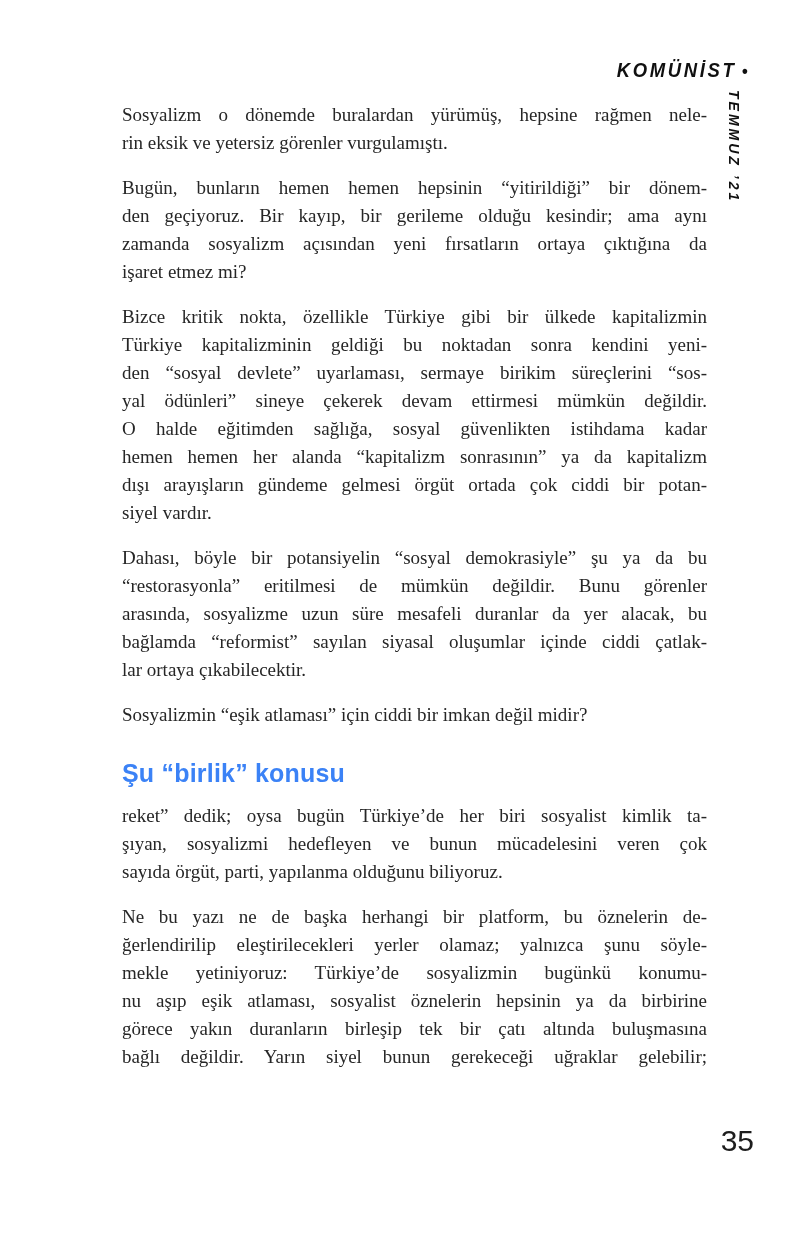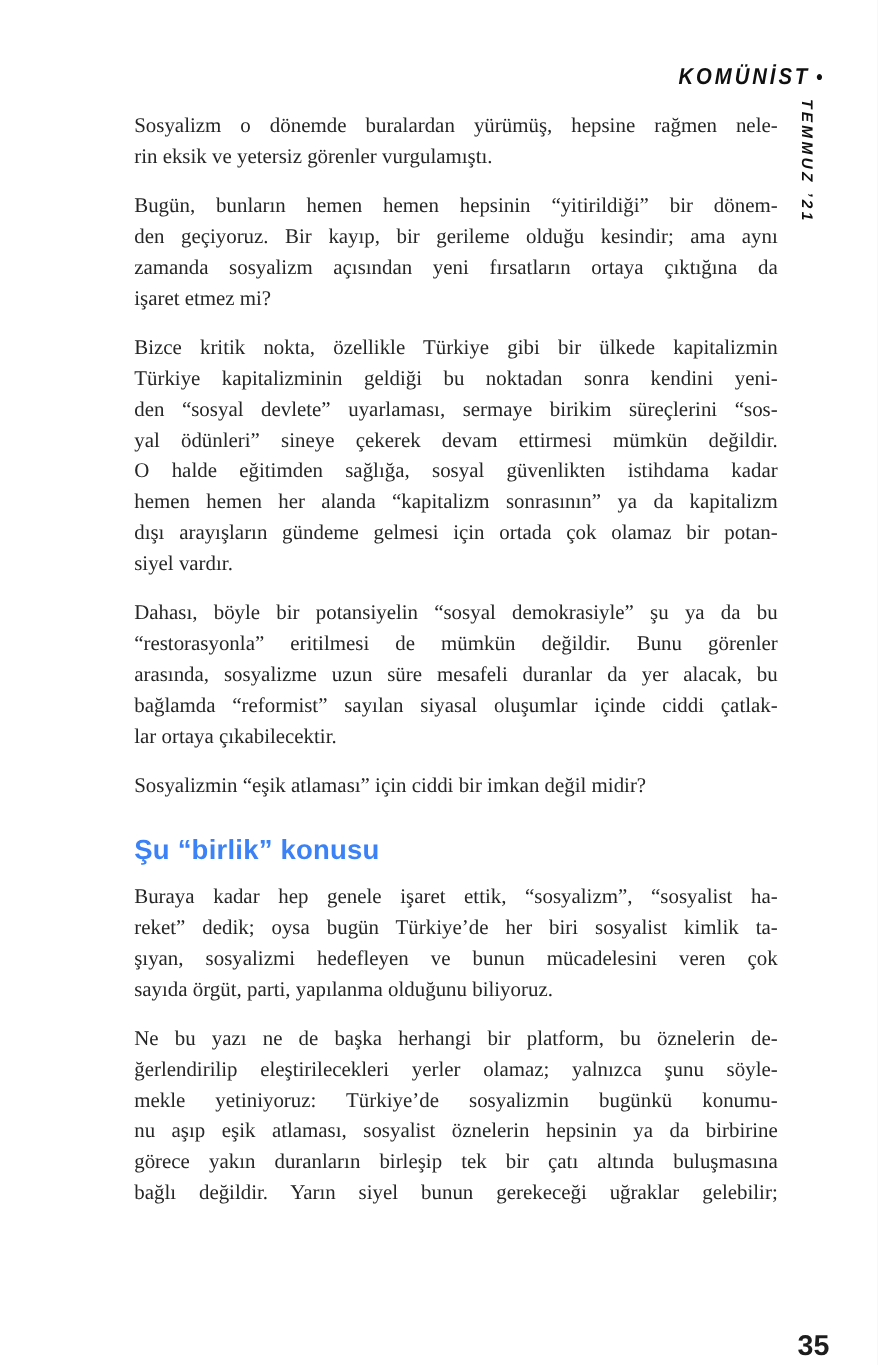--- a/index.html
+++ b/index.html
@@ -79,25 +79,25 @@
     font-size: 25px;
     line-height: 28px;
     letter-spacing: 0.2px;
     color: #3b82f6;
     margin: 30px 0 15px 0;
   }
 
   
   .page-number {
     position: absolute;
-    top: 1208px;
+    top: 1124px;
     right: 44px;
     font-family: "Liberation Sans", sans-serif;
-    font-weight: 700;
-    font-size: 26px;
+    font-weight: 400;
+    font-size: 30px;
     color: #1d1d1d;
   }
 </style>
 </head>
 <body>
 
 <div class="page">
 
   <div class="running-head">
     <span>KOMÜNİST</span><span class="bullet">•</span>
@@ -116,36 +116,35 @@
         <div class="line">zamanda sosyalizm açısından yeni fırsatların ortaya çıktığına da</div>
         <div class="line last">işaret etmez mi?</div>
       </div>
       <div class="paragraph">
         <div class="line">Bizce kritik nokta, özellikle Türkiye gibi bir ülkede kapitalizmin</div>
         <div class="line">Türkiye kapitalizminin geldiği bu noktadan sonra kendini yeni-</div>
         <div class="line">den “sosyal devlete” uyarlaması, sermaye birikim süreçlerini “sos-</div>
         <div class="line">yal ödünleri” sineye çekerek devam ettirmesi mümkün değildir.</div>
         <div class="line">O halde eğitimden sağlığa, sosyal güvenlikten istihdama kadar</div>
         <div class="line">hemen hemen her alanda “kapitalizm sonrasının” ya da kapitalizm</div>
-        <div class="line">dışı arayışların gündeme gelmesi için ortada çok olamaz bir potan-</div>
+        <div class="line">dışı arayışların gündeme gelmesi örgüt ortada çok ciddi bir potan-</div>
         <div class="line last">siyel vardır.</div>
       </div>
       <div class="paragraph">
         <div class="line">Dahası, böyle bir potansiyelin “sosyal demokrasiyle” şu ya da bu</div>
         <div class="line">“restorasyonla” eritilmesi de mümkün değildir. Bunu görenler</div>
         <div class="line">arasında, sosyalizme uzun süre mesafeli duranlar da yer alacak, bu</div>
         <div class="line">bağlamda “reformist” sayılan siyasal oluşumlar içinde ciddi çatlak-</div>
         <div class="line last">lar ortaya çıkabilecektir.</div>
       </div>
       <div class="paragraph">
         <div class="line last">Sosyalizmin “eşik atlaması” için ciddi bir imkan değil midir?</div>
       </div>
       <h2 class="section-heading">Şu “birlik” konusu</h2>
       <div class="paragraph">
-        <div class="line">Buraya kadar hep genele işaret ettik, “sosyalizm”, “sosyalist ha-</div>
         <div class="line">reket” dedik; oysa bugün Türkiye’de her biri sosyalist kimlik ta-</div>
         <div class="line">şıyan, sosyalizmi hedefleyen ve bunun mücadelesini veren çok</div>
         <div class="line last">sayıda örgüt, parti, yapılanma olduğunu biliyoruz.</div>
       </div>
       <div class="paragraph">
         <div class="line">Ne bu yazı ne de başka herhangi bir platform, bu öznelerin de-</div>
         <div class="line">ğerlendirilip eleştirilecekleri yerler olamaz; yalnızca şunu söyle-</div>
         <div class="line">mekle yetiniyoruz: Türkiye’de sosyalizmin bugünkü konumu-</div>
         <div class="line">nu aşıp eşik atlaması, sosyalist öznelerin hepsinin ya da birbirine</div>
         <div class="line">görece yakın duranların birleşip tek bir çatı altında buluşmasına</div>

